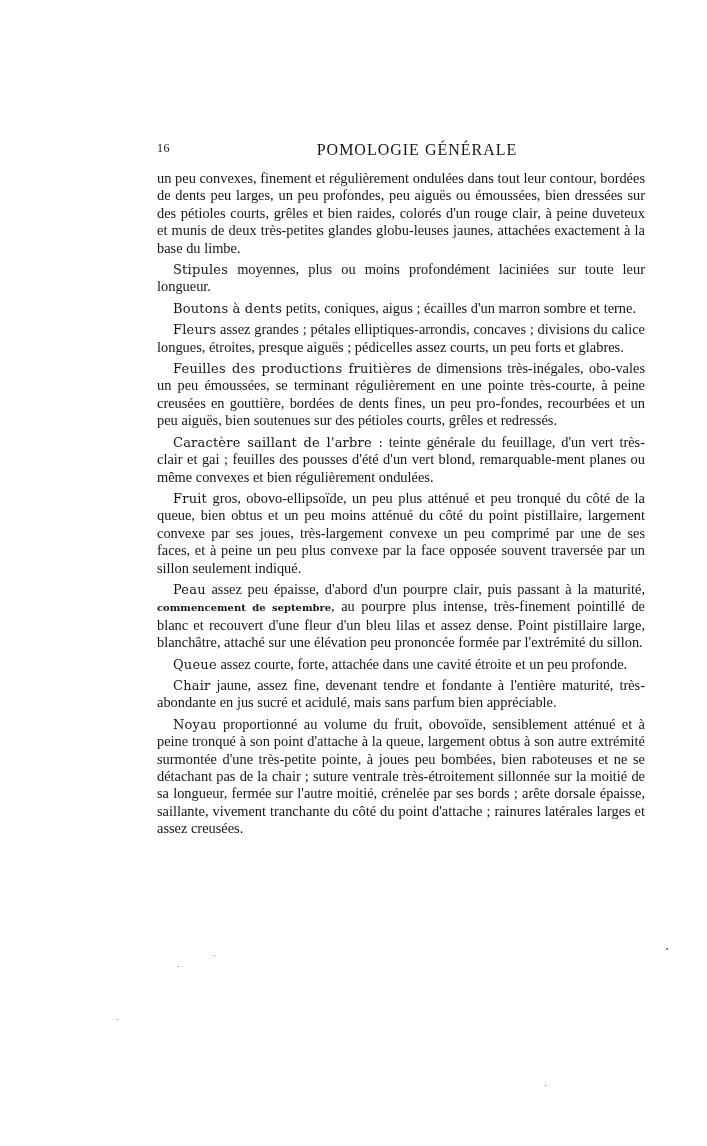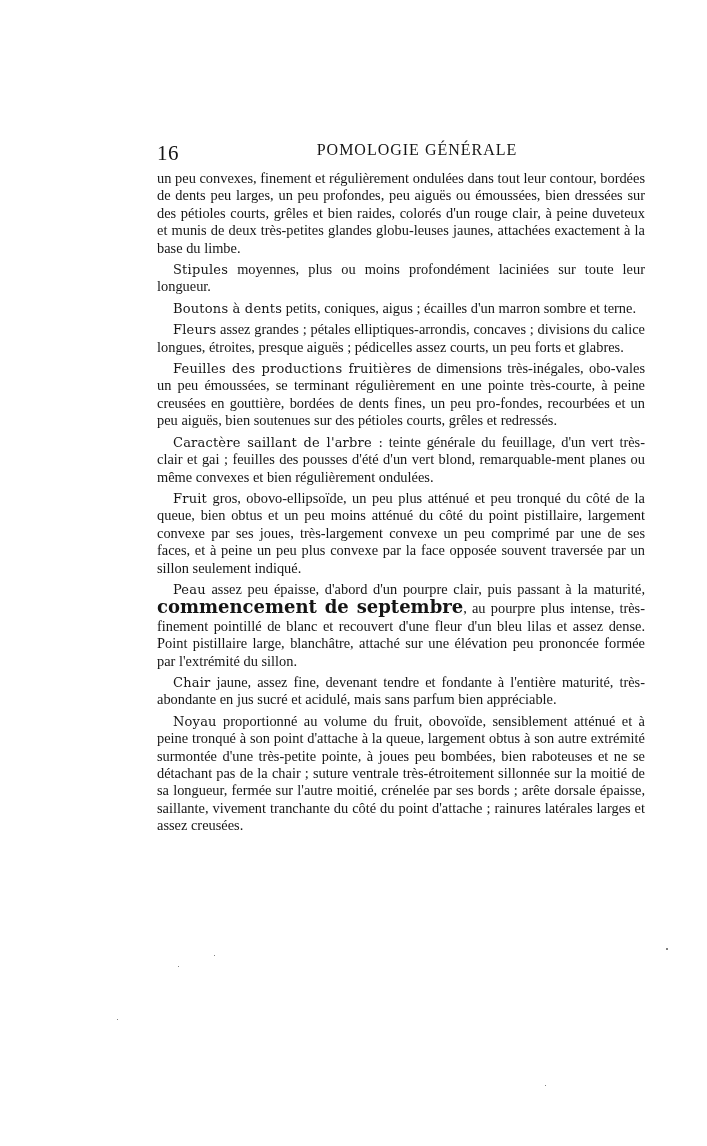--- a/index.html
+++ b/index.html
@@ -19,21 +19,21 @@
       position: absolute;
       top: 141px;
       left: 157px;
       width: 500px;
       height: 24px;
     }
     .page-number {
       position: absolute;
       left: 0;
       top: 0;
-      font-size: 21px;
+      font-size: 12px;
       letter-spacing: 0.5px;
     }
     .running-title {
       position: absolute;
       left: 10px;
       right: 0;
       top: 0;
       text-align: center;
       font-size: 16px;
       letter-spacing: 1px;
@@ -59,21 +59,21 @@
     }
     .lead {
       font-family: "DejaVu Serif", serif;
       font-weight: normal;
       font-size: 13px;
       letter-spacing: 0.2px;
     }
     .inline-bold {
       font-family: "DejaVu Serif", serif;
       font-weight: bold;
-      font-size: 18px;
+      font-size: 10px;
     }
     .speck {
       position: absolute;
       width: 2px;
       height: 2px;
       background: #555;
       border-radius: 1px;
     }
   </style>
 </head>
@@ -103,20 +103,23 @@
   <p class="para indent">
     <span class="lead">Caractère saillant de l'arbre :</span><span> teinte générale du feuillage, d'un vert très-clair et gai ; feuilles des pousses d'été d'un vert blond, remarquable-ment planes ou même convexes et bien régulièrement ondulées.</span>
   </p>
   <p class="para indent">
     <span class="lead">Fruit</span><span> gros, obovo-ellipsoïde, un peu plus atténué et peu tronqué du côté de la queue, bien obtus et un peu moins atténué du côté du point pistillaire, largement convexe par ses joues, très-largement convexe un peu comprimé par une de ses faces, et à peine un peu plus convexe par la face opposée souvent traversée par un sillon seulement indiqué.</span>
   </p>
   <p class="para indent">
     <span class="lead">Peau</span><span> assez peu épaisse, d'abord d'un pourpre clair, puis passant à la maturité, </span><span class="inline-bold">commencement de septembre</span><span>, au pourpre plus intense, très-finement pointillé de blanc et recouvert d'une fleur d'un bleu lilas et assez dense. Point pistillaire large, blanchâtre, attaché sur une élévation peu prononcée formée par l'extrémité du sillon.</span>
   </p>
   <p class="para indent">
+    <span class="lead">Queue</span><span> assez courte, forte, attachée dans une cavité étroite et un peu profonde.</span>
+  </p>
+  <p class="para indent">
     <span class="lead">Chair</span><span> jaune, assez fine, devenant tendre et fondante à l'entière maturité, très-abondante en jus sucré et acidulé, mais sans parfum bien appréciable.</span>
   </p>
   <p class="para indent">
     <span class="lead">Noyau</span><span> proportionné au volume du fruit, obovoïde, sensiblement atténué et à peine tronqué à son point d'attache à la queue, largement obtus à son autre extrémité surmontée d'une très-petite pointe, à joues peu bombées, bien raboteuses et ne se détachant pas de la chair ; suture ventrale très-étroitement sillonnée sur la moitié de sa longueur, fermée sur l'autre moitié, crénelée par ses bords ; arête dorsale épaisse, saillante, vivement tranchante du côté du point d'attache ; rainures latérales larges et assez creusées.</span>
   </p>
 </div>
 
 <span class="speck" style="left:666px; top:948px;"></span>
 <span class="speck" style="left:214px; top:955px; width:1px; height:1px;"></span>
 <span class="speck" style="left:178px; top:966px; width:1px; height:1px;"></span>

